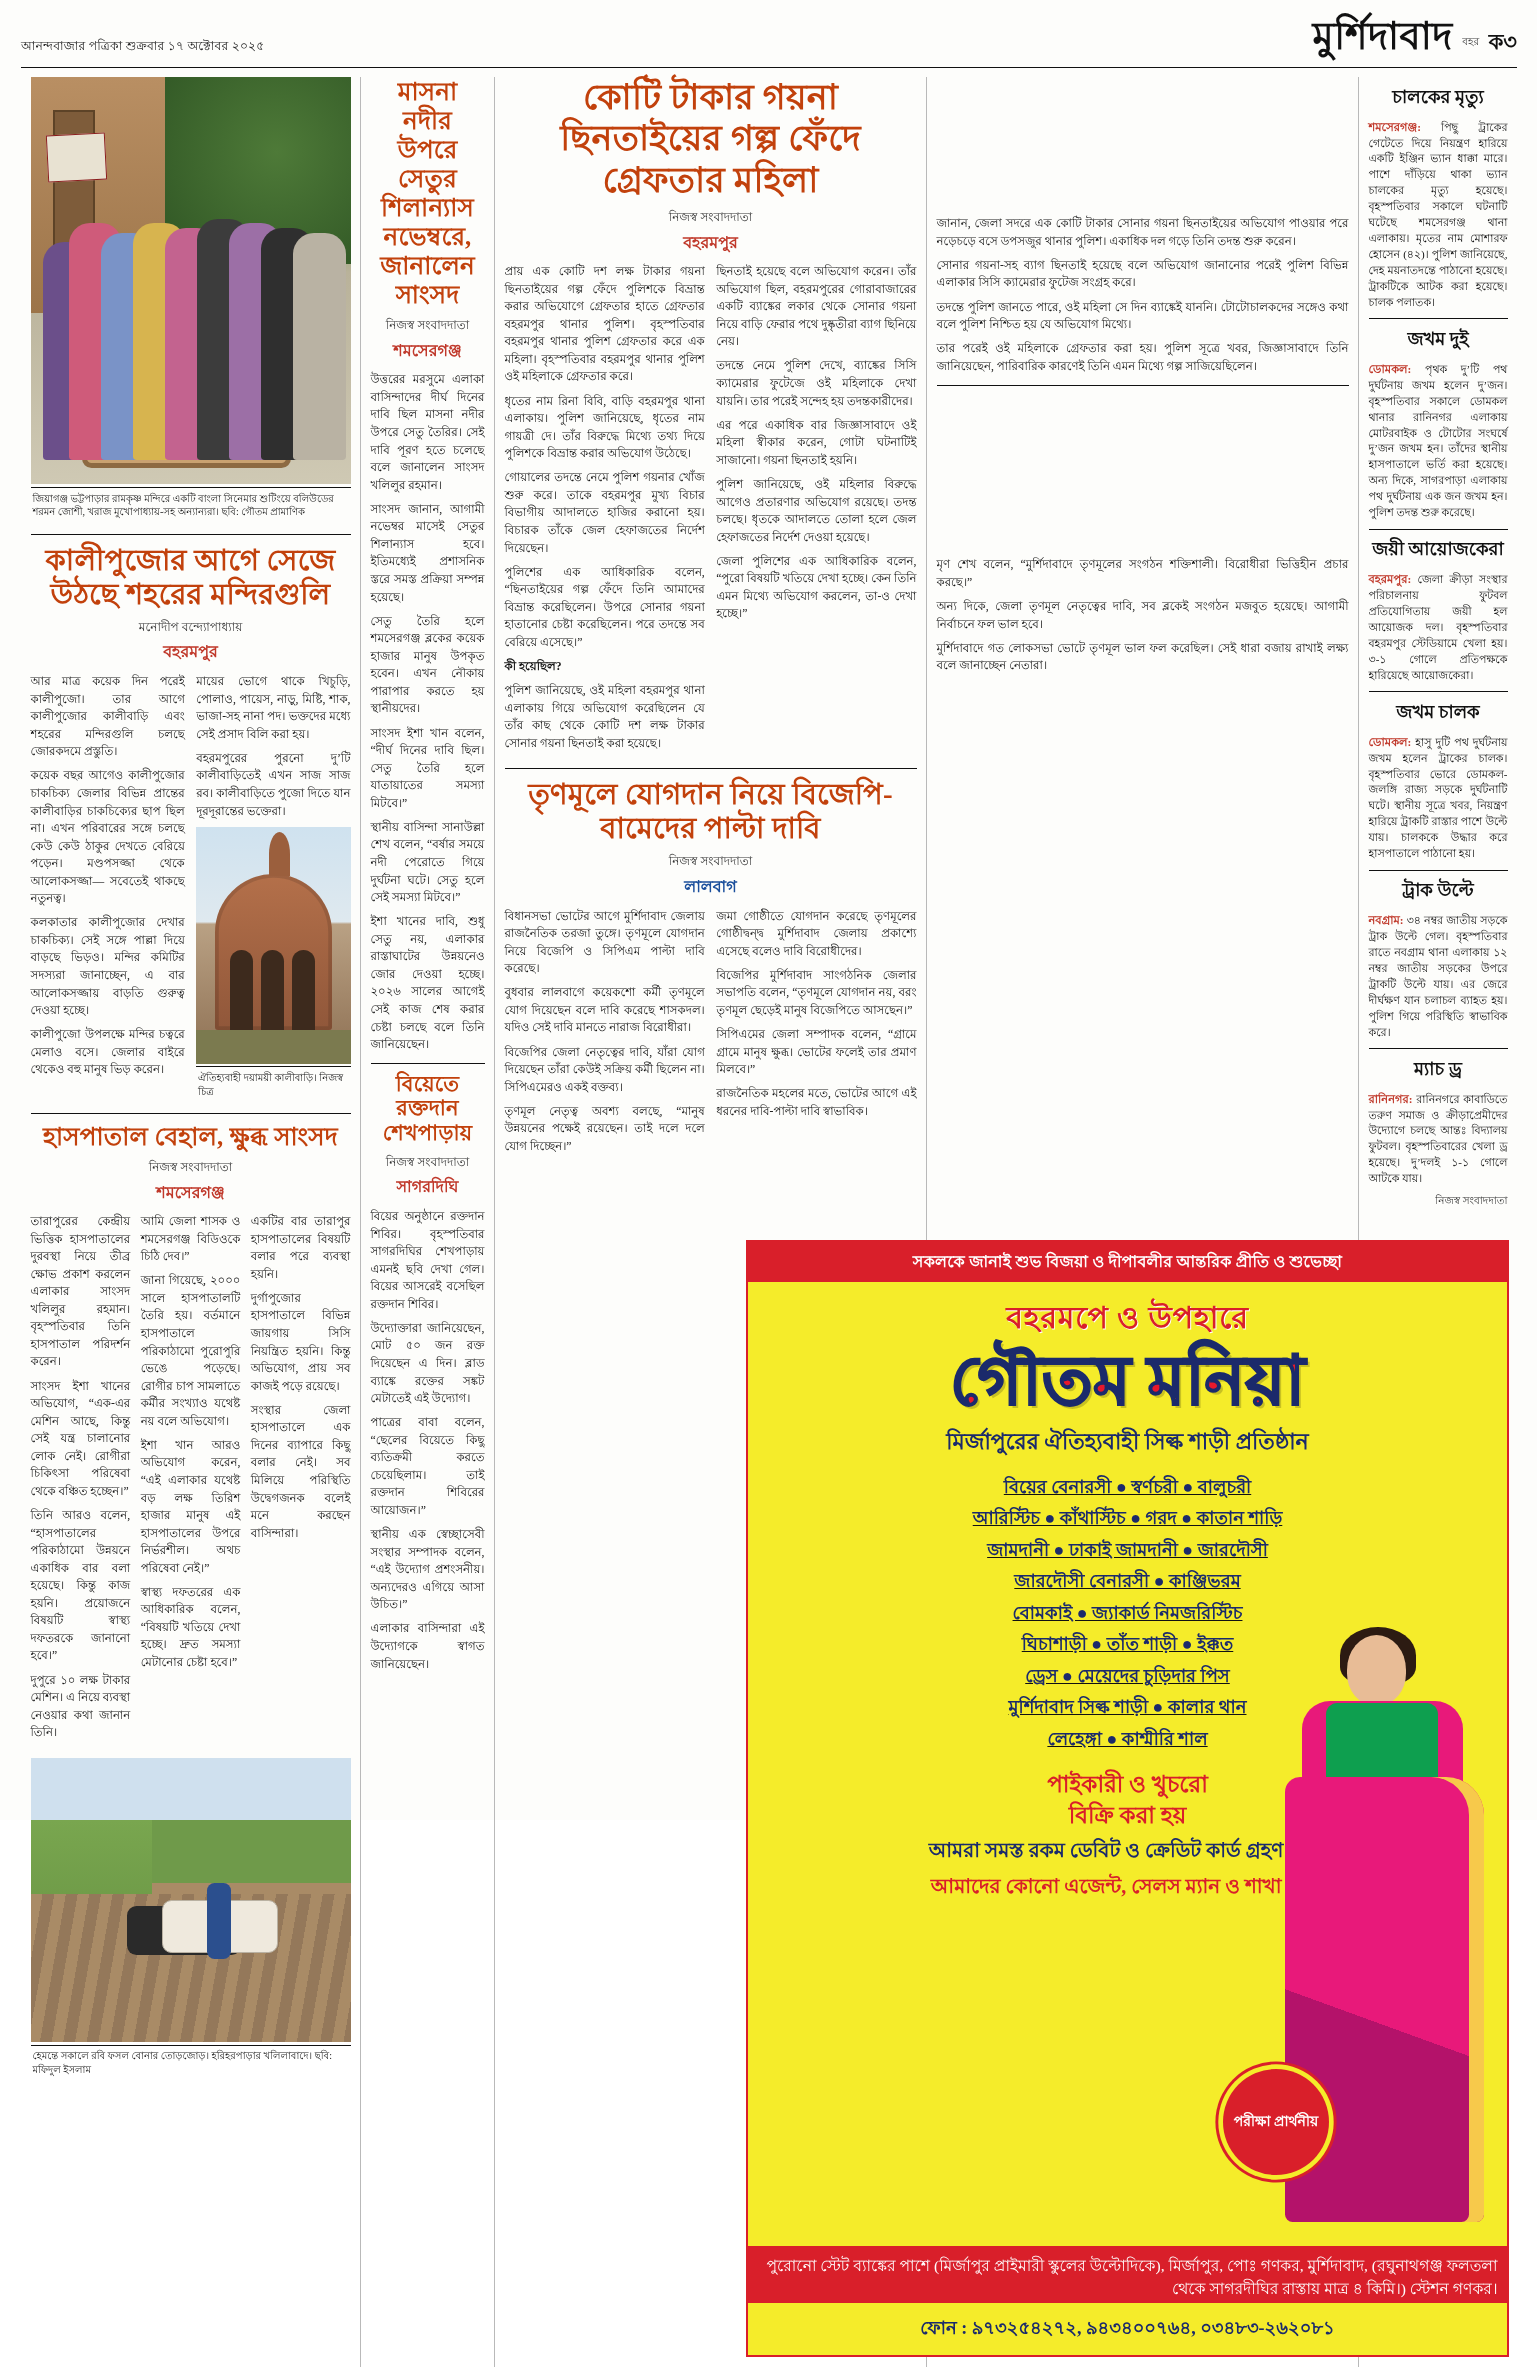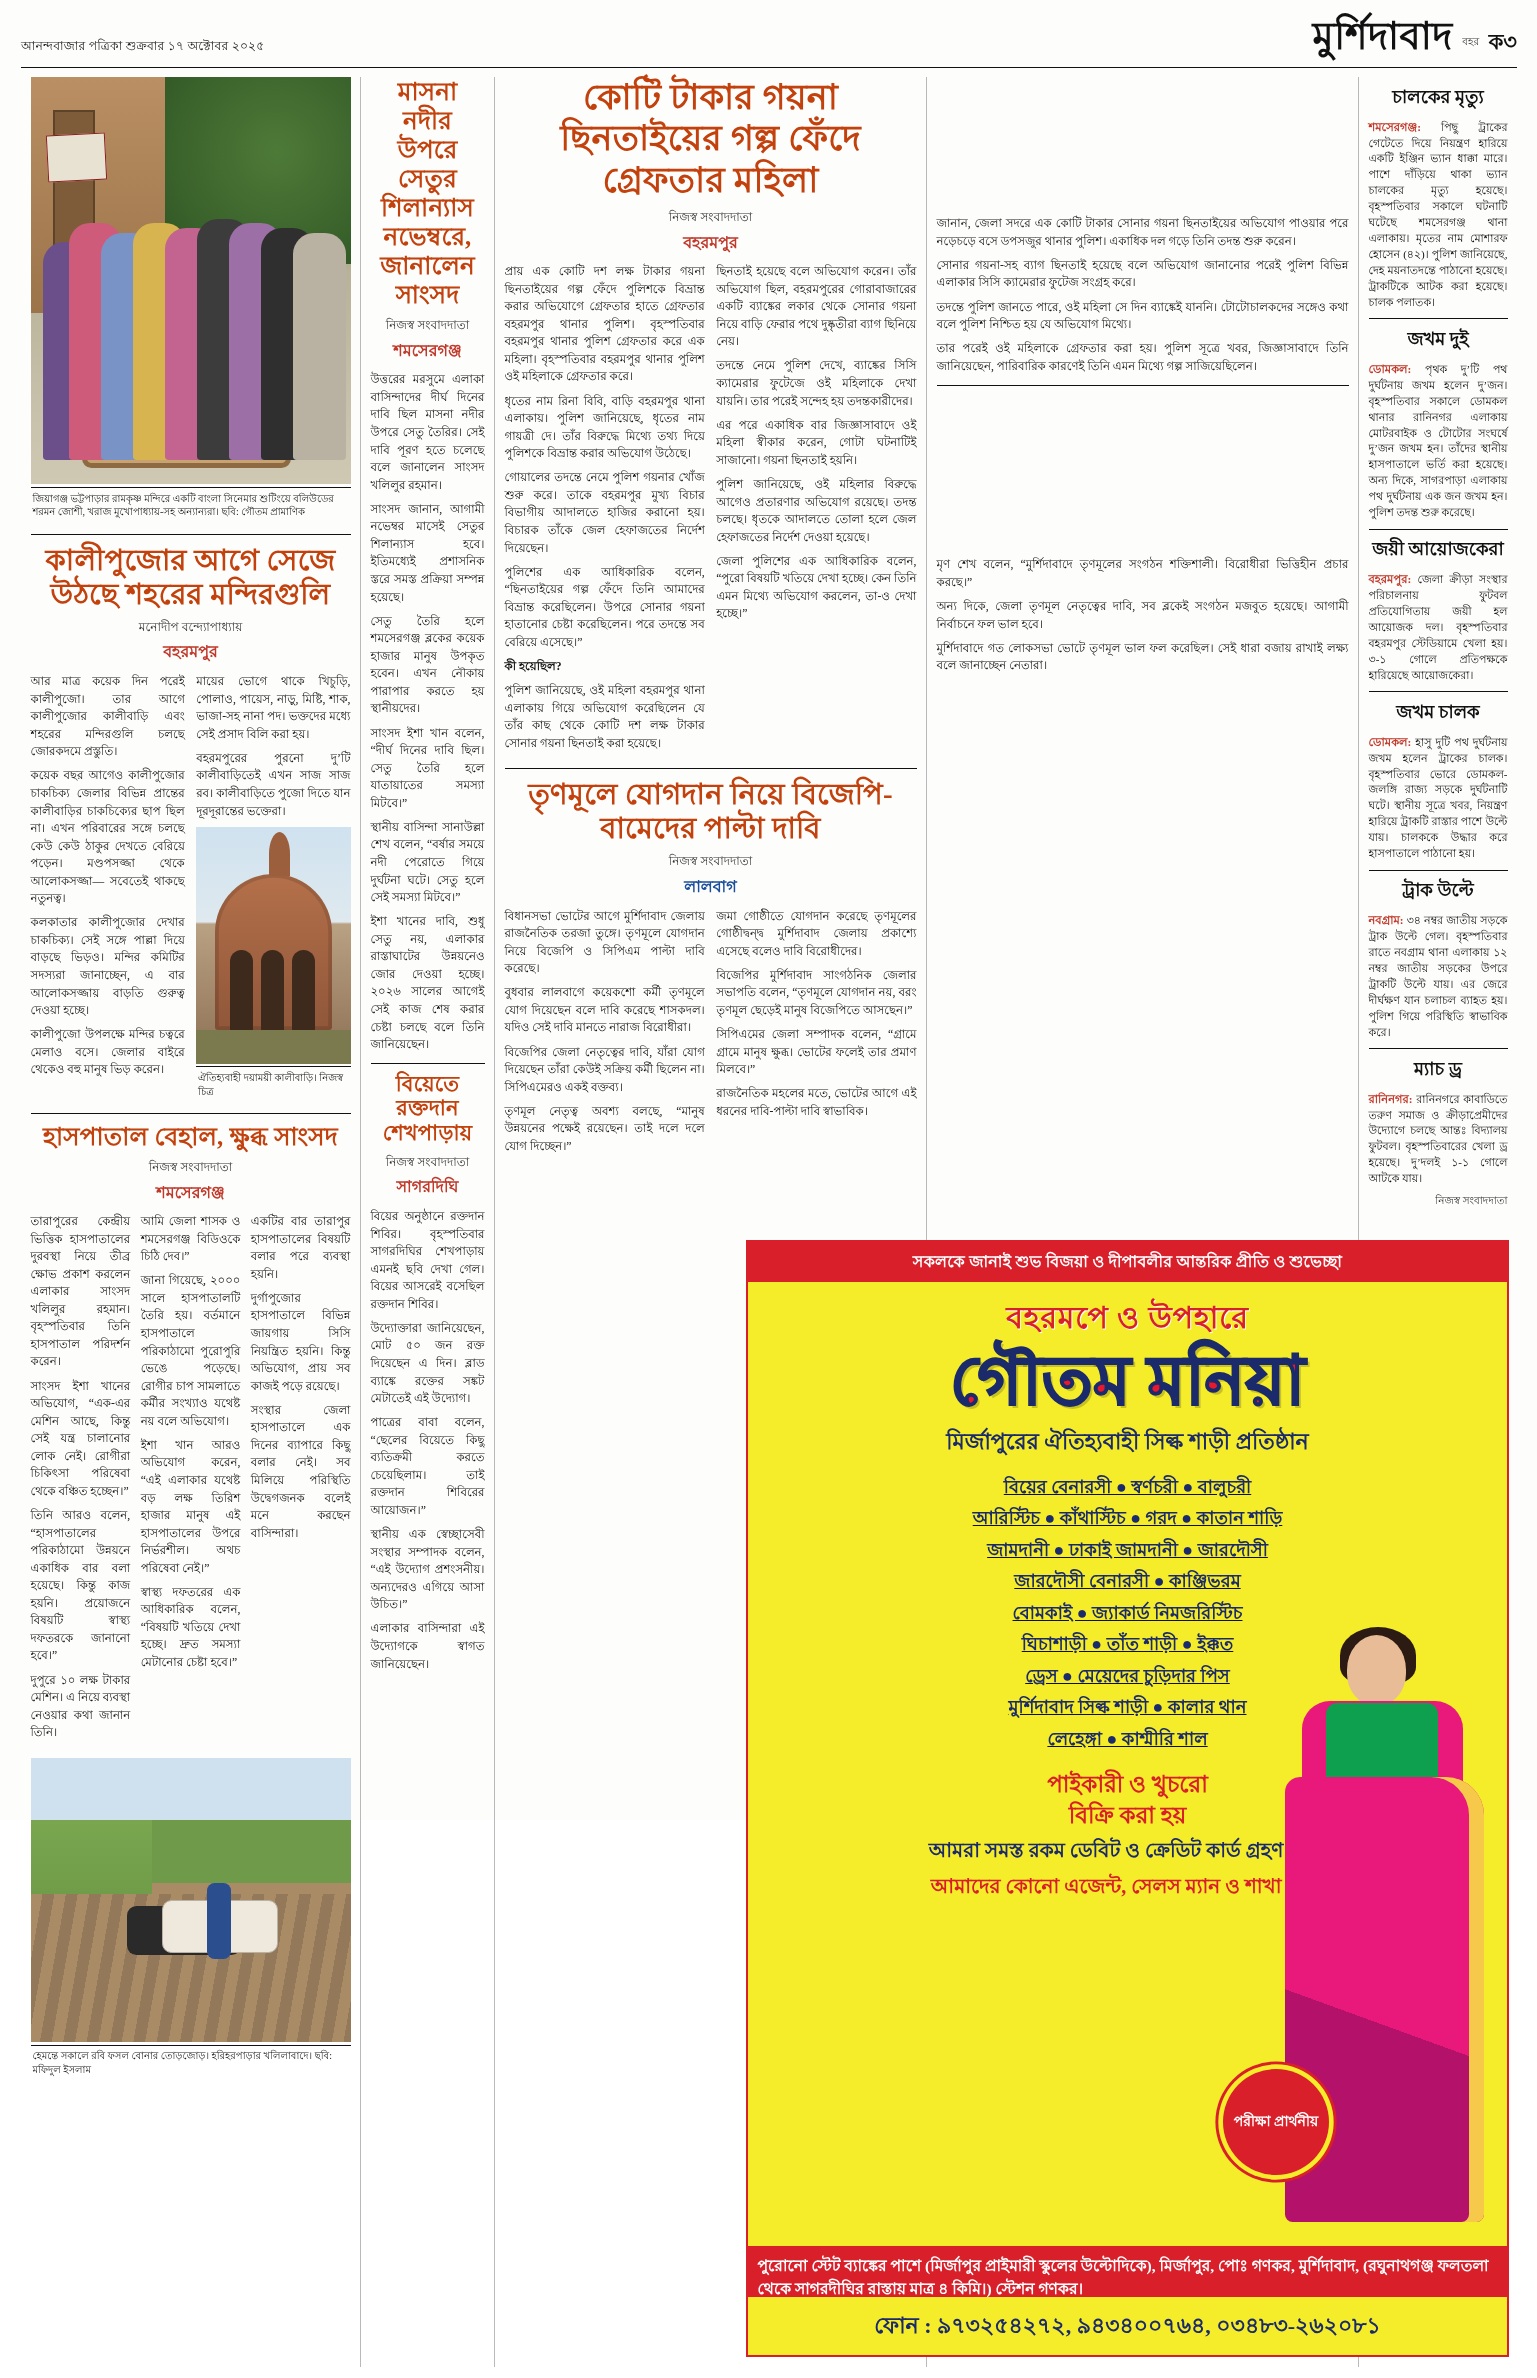--- a/index.html
+++ b/index.html
@@ -167,26 +167,26 @@
   .ad .cards {
     text-align:center; font-size:20px; font-weight:bold; color:#1b2a6b;
     line-height:1.4; margin-bottom:7.6px;
   }
   .ad .noagent {
     text-align:center; font-size:20px; font-weight:bold; color:#d91f2a;
     line-height:1.4;
   }
   .ad .addr {
     position:absolute; left:0; right:0; bottom:45px;
-    background:#d91f2a; color:#fff; font-weight:bold; font-size:15.6px;
-    text-align:left; padding:9.5px 9.5px; line-height:1.45;margin-top:14px;
+    background:#d91f2a; color:#fff; font-weight:normal; font-size:15.6px;
+    text-align:right; padding:9.5px 9.5px; line-height:1.45;margin-top:14px;
   }
   .ad .phone {
     position:absolute; left:0; right:0; bottom:0;
-    background:#f5ec2a; color:#1b2a6b; font-weight:bold; font-size:22px;
+    background:#f5ec2a; color:#1b2a6b; font-weight:bold; font-size:18px;
     text-align:center; padding:10.4px 5.7px;
   }
   .ad .model {
     position:absolute; right:5.7px; bottom:114px; width:237px; height:606px;
   }
   .ad .model .head { position:absolute; left:83px; top:0; width:59px; height:70px;
       background:#e8bc96; border-radius:50% 50% 45% 45%; }
   .ad .model .hair { position:absolute; left:76px; top:-7.6px; width:76px; height:57px;
       background:#2c1b12; border-radius:50% 50% 30% 30%; }
   .ad .model .body { position:absolute; left:38px; top:66px; width:161px; height:407px;

